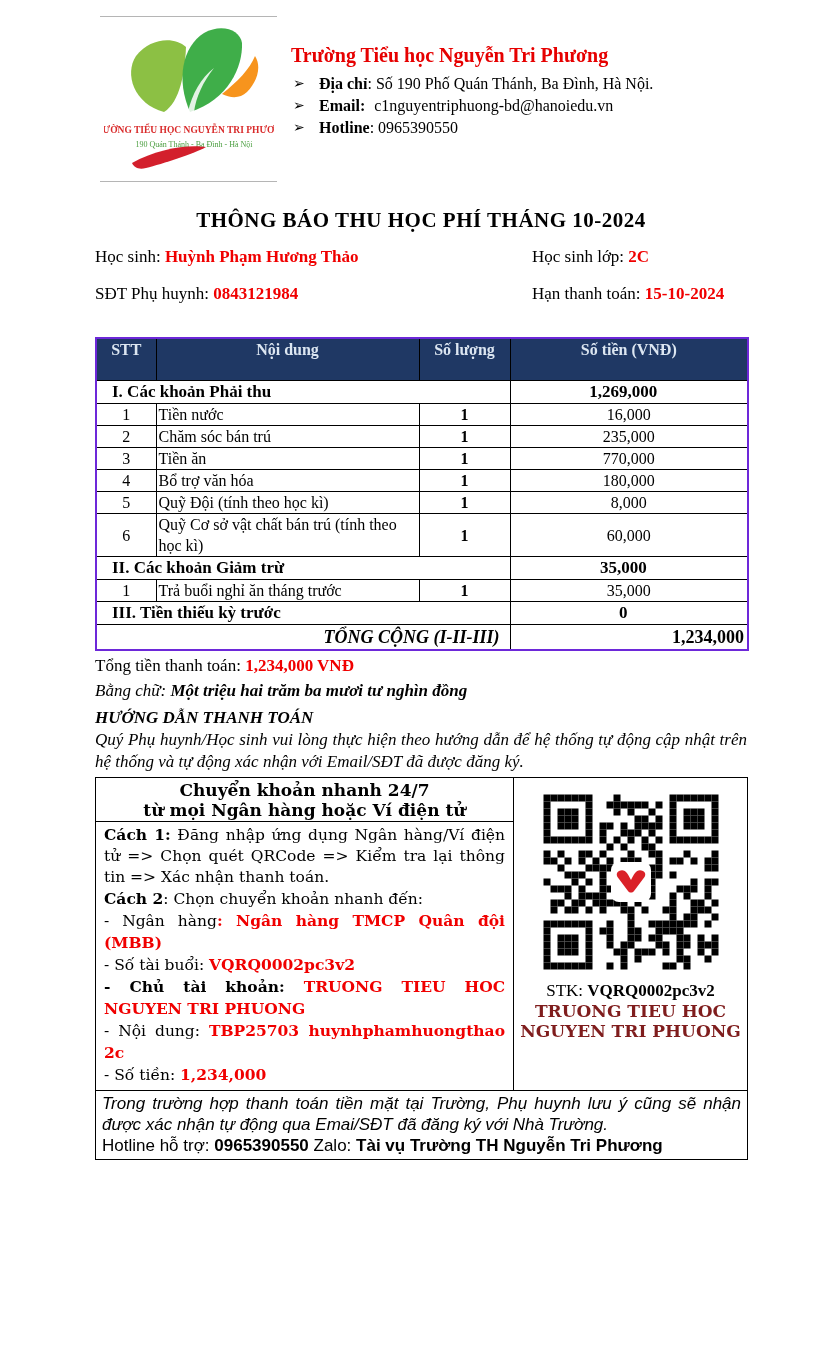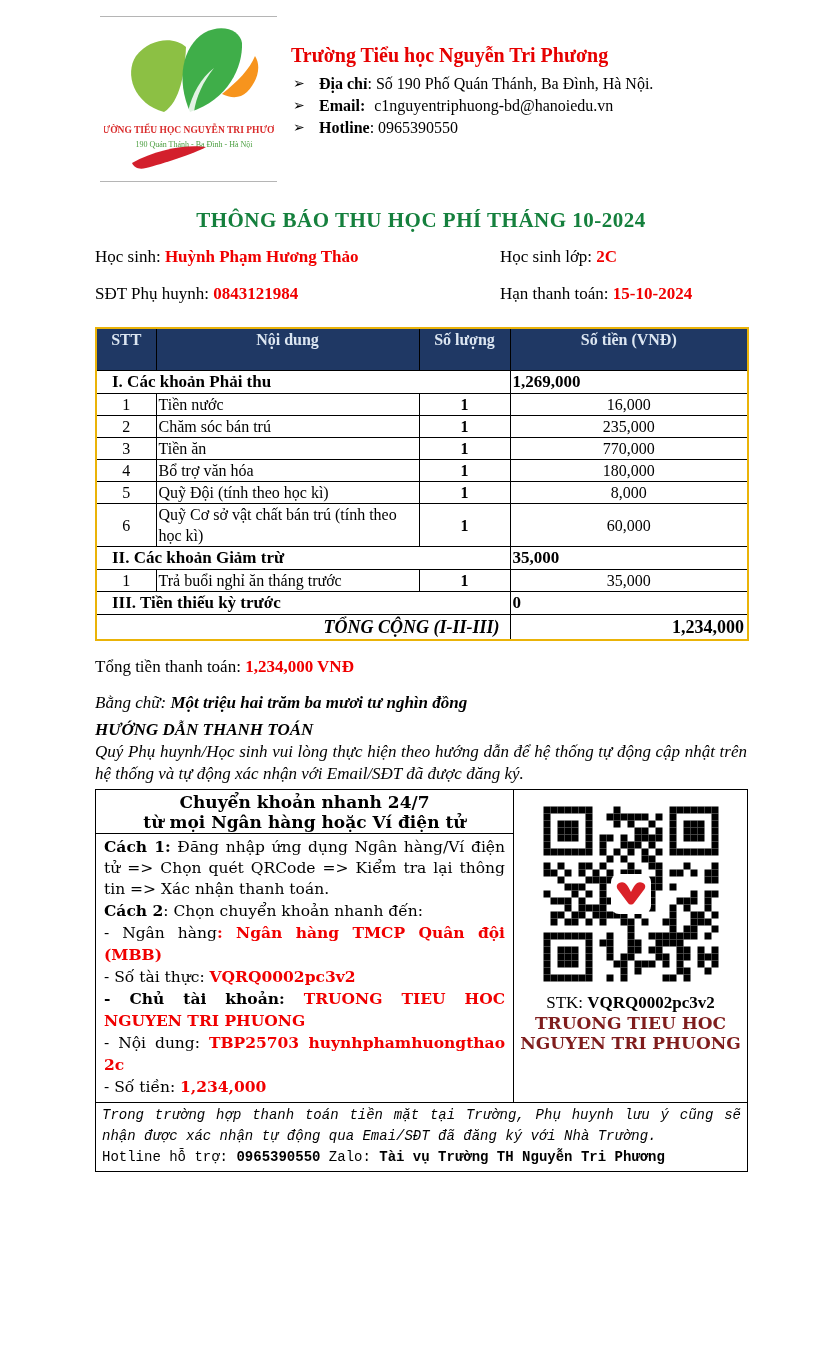--- a/index.html
+++ b/index.html
@@ -16,68 +16,68 @@
     margin-left:5px;display:flex;align-items:center;justify-content:center;background:#fff;flex:none;
   }
   .hdr-info{margin-left:14px;padding-top:28px;}
   .school-name{font-size:20px;font-weight:bold;color:#e60000;margin-bottom:6px;}
   .contact-line{font-size:16px;line-height:22px;padding-left:28px;position:relative;}
   .contact-line .blt{position:absolute;left:2px;top:0;font-size:14px;}
   .lbl-b{font-weight:bold;}
   .email-val{margin-left:9px;}
 
   
-  .doc-title{margin-top:26px;text-align:center;font-size:21px;font-weight:bold;color:#15803d;letter-spacing:.5px;}
-  .stu{margin-top:13px;display:flex;}
+  .doc-title{margin-top:26px;text-align:center;font-size:21px;font-weight:bold;color:#000000;letter-spacing:.5px;}
+  .stu{margin-top:13px;display:flex;gap:32px;}
   .stu-left{width:405px;flex:none;}
   .stu-right{flex:1;}
   .stu-row{font-size:17px;line-height:22px;margin-bottom:15px;}
   .red-b{color:#f00000;font-weight:bold;}
 
   
-  table.fee{border-collapse:collapse;width:652px;margin-top:6px;table-layout:fixed;border:2px solid #eab308;}
+  table.fee{border-collapse:collapse;width:652px;margin-top:16px;table-layout:fixed;border:2px solid #6d28d9;}
   table.fee td,table.fee th{border:1px solid #000;font-size:16px;padding:0 2px;}
   table.fee thead th{
     background:#1f3864;color:#dce6f1;font-weight:bold;vertical-align:top;
     line-height:20px;padding-top:1px;height:40px;
   }
   td.c{text-align:center;}
   td.name{padding-left:6px;line-height:20px;}
   td.qty{text-align:center;font-weight:bold;}
   tr.sec td{font-weight:bold;font-size:17px;line-height:22px;}
   tr.sec td.sec-t{padding-left:15px;}
-  tr.sec td.sec-a{text-align:left;padding-right:13px;}
+  tr.sec td.sec-a{text-align:center;padding-right:13px;}
   tr.tot td{font-weight:bold;font-size:18px;line-height:24px;}
   tr.tot td.tot-l{font-style:italic;text-align:right;padding-right:10px;}
   tr.tot td.tot-a{text-align:right;padding-right:3px;}
   tr.datarow td{line-height:21px;}
 
   
-  .sum-line{font-size:17px;margin-top:16px;}
+  .sum-line{font-size:17px;margin-top:5px;}
   .it{font-style:italic;}
   .bi{font-weight:bold;font-style:italic;}
   .guide-title{font-size:17px;font-weight:bold;font-style:italic;margin-top:7px;}
   .guide-text{font-size:17px;font-style:italic;line-height:22px;text-align:justify;margin-top:1px;}
 
   
   table.pay{border-collapse:collapse;width:652px;margin-top:4px;table-layout:fixed;}
   table.pay td{border:1px solid #000;vertical-align:top;}
   td.pay-head{
     text-align:center;font-weight:bold;font-size:17px;line-height:20px;padding:2px 4px 1px;
     font-family:"DejaVu Serif",serif;
   }
   td.pay-body{
     font-family:"DejaVu Serif",serif;font-size:15.5px;line-height:21px;padding:2px 8px 4px;text-align:justify;
   }
   td.pay-body p{margin:0;}
   td.pay-qr{text-align:center;padding:14px 4px 2px;}
   .qr-wrap{display:inline-block;background:#fff;position:relative;line-height:0;}
   .stk-line{font-size:17px;line-height:21px;margin-top:4px;font-family:Liberation Serif, serif;}
   .qr-owner{font-size:17px;font-weight:bold;color:#7f1d1d;line-height:20px;font-family:"DejaVu Serif",serif;}
-  td.pay-note{font-size:14px;line-height:21px;padding:2px 6px 3px;font-family:Liberation Mono, monospace;}
+  td.pay-note{font-size:17px;line-height:21px;padding:2px 6px 3px;font-family:Liberation Sans, sans-serif;}
   .note-it{font-style:italic;text-align:justify;}
   .b{font-weight:bold;}
 </style>
 </head>
 <body>
 
 <div class="page">
   <div class="content">
 
     <div class="hdr">
@@ -541,21 +541,21 @@
           </div>
           <div class="qr-owner">TRUONG TIEU HOC</div>
           <div class="qr-owner">NGUYEN TRI PHUONG</div>
         </td>
       </tr>
       <tr>
         <td class="pay-body">
           <p><span class="b">Cách 1:</span><span> Đăng nhập ứng dụng Ngân hàng/Ví điện tử =&gt; Chọn quét QRCode =&gt; Kiểm tra lại thông tin =&gt; Xác nhận thanh toán.</span></p>
           <p><span class="b">Cách 2</span><span>: Chọn chuyển khoản nhanh đến:</span></p>
           <p><span>- Ngân hàng</span><span class="red-b">: Ngân hàng TMCP Quân đội (MBB)</span></p>
-          <p><span>- Số tài thực: </span><span class="red-b">VQRQ0002pc3v2</span></p>
+          <p><span>- Số tài buổi: </span><span class="red-b">VQRQ0002pc3v2</span></p>
           <p><span class="b">- Chủ tài khoản: </span><span class="red-b">TRUONG TIEU HOC NGUYEN TRI PHUONG</span></p>
           <p><span>- Nội dung: </span><span class="red-b">TBP25703 huynhphamhuongthao 2c</span></p>
           <p><span>- Số tiền: </span><span class="red-b">1,234,000</span></p>
         </td>
       </tr>
       <tr>
         <td class="pay-note" colspan="2">
           <div class="note-it">Trong trường hợp thanh toán tiền mặt tại Trường, Phụ huynh lưu ý cũng sẽ nhận được xác nhận tự động qua Emai/SĐT đã đăng ký với Nhà Trường.</div>
           <div>
             <span>Hotline hỗ trợ: </span><span class="b">0965390550</span><span> Zalo: </span><span class="b">Tài vụ Trường TH Nguyễn Tri Phương</span>

